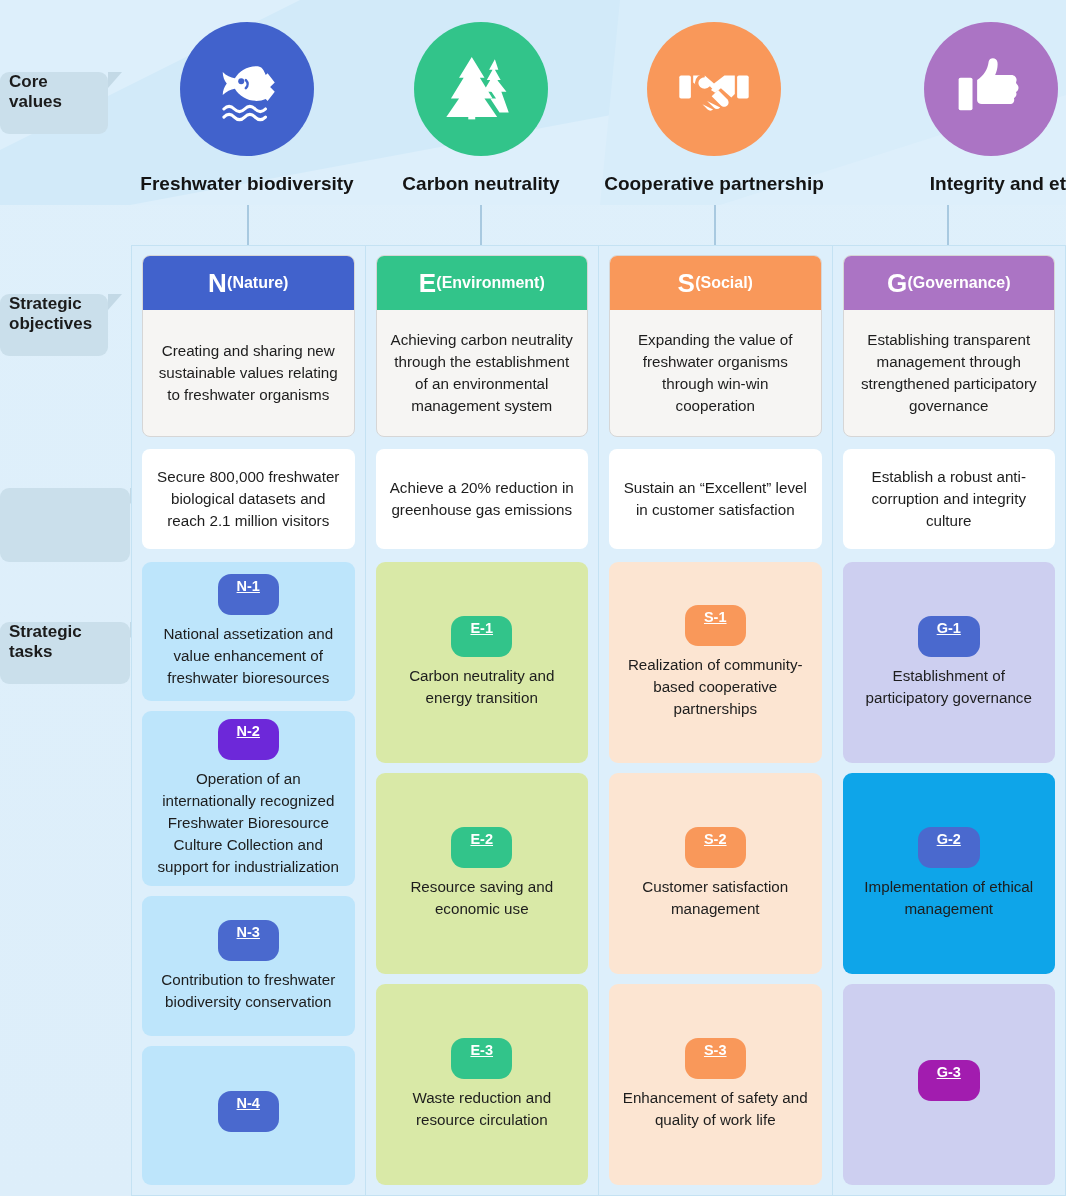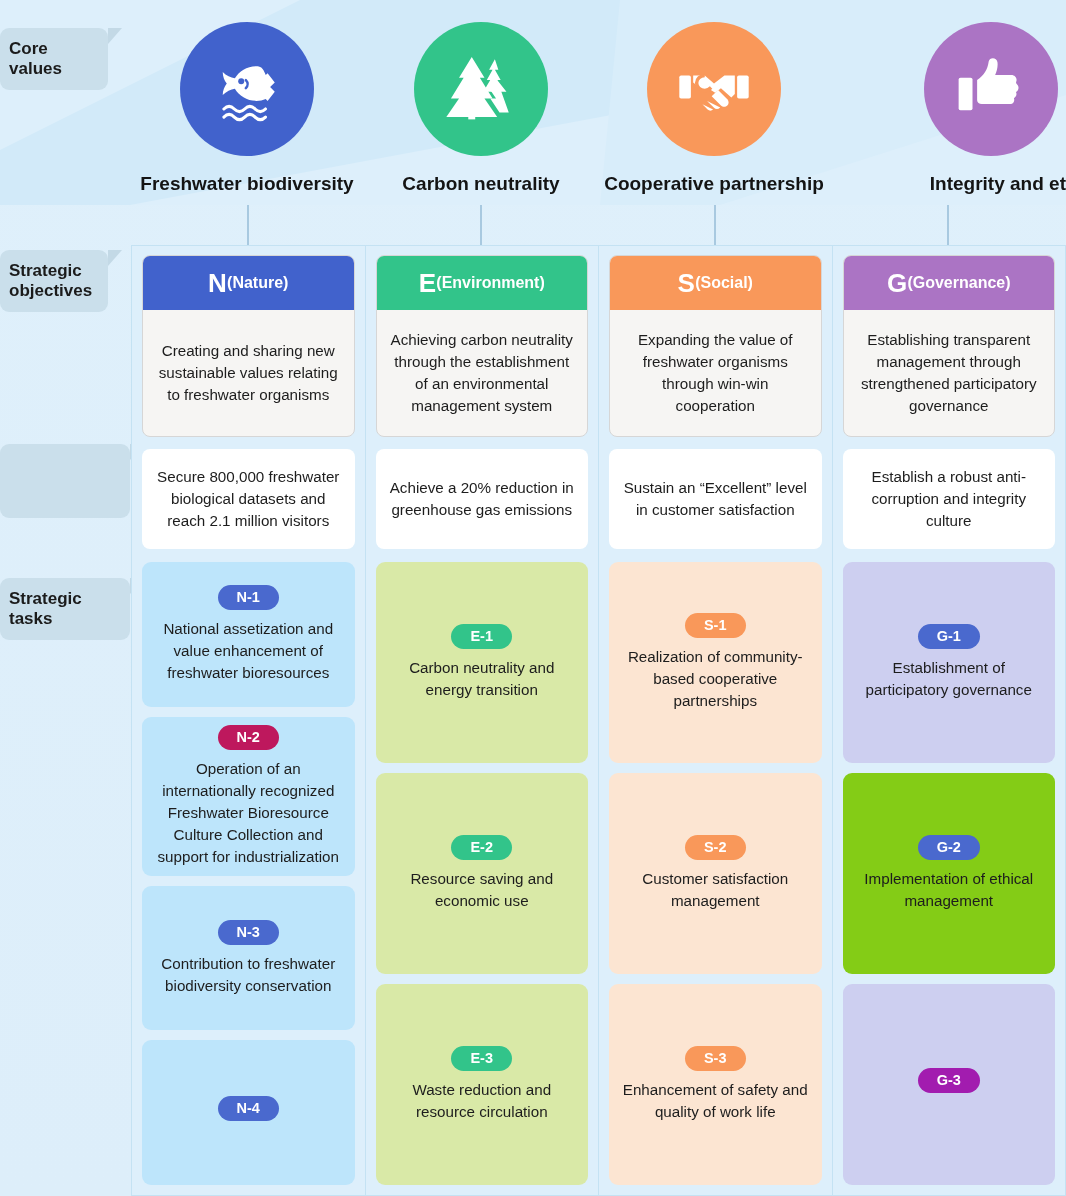--- a/index.html
+++ b/index.html
@@ -22,23 +22,24 @@
     pointer-events: none;
   }
 
   
   .chip {
     position: absolute;
     background: #cadfeb;
     border-radius: 9px;
     color: #1b1b1b;
     font-weight: bold;
-    display: flex; align-items: center;
+    display: flex; align-items: flex-start;
     padding-left: 9px;
     line-height: 1.18;
+    margin-top: 44px;
   }
   .chip::after {
     content: "";
     position: absolute;
     right: -0px; top: 0;
     border-top: 0 solid transparent;
   }
   .chip .fold {
     position: absolute; right: -14px; top: 0;
     width: 0; height: 0;
@@ -131,22 +132,23 @@
     flex: 1 1 0;
     border-radius: 9px;
     display: flex; flex-direction: column;
     align-items: center; justify-content: center;
     padding: 8px 10px; text-align: center;
   }
   .badge {
     display: inline-block;
     border-radius: 13px; color: #fff;
     font-size: 14.5px; font-weight: bold;
-    padding: 4px 19px 5px 19px;
+    padding: 4px 19px 21px 19px;
     margin-bottom: 8px;
+    text-decoration: underline;
   }
   .task-text { font-size: 15.2px; color: #1d1d1d; line-height: 1.45; }
 </style>
 </head>
 <body>
 
 <div id="root">
 
   <svg class="bg-band" viewBox="0 0 1066 205" preserveAspectRatio="none">
     <polygon points="0,0 1066,0 1066,205 0,205" fill="#ddeffb"></polygon>
@@ -240,21 +242,21 @@
           </div>
           <div class="obj-body">Creating and sharing new sustainable values relating to freshwater organisms</div>
         </div>
         <div class="kpi-card">Secure 800,000 freshwater biological datasets and reach 2.1 million visitors</div>
         <div class="tasks">
           <div class="task-card" style="background: rgb(189, 229, 251);">
             <span class="badge" style="background: rgb(74, 105, 206);">N-1</span>
             <div class="task-text">National assetization and value enhancement of freshwater bioresources</div>
           </div>
           <div class="task-card" style="background: rgb(189, 229, 251);">
-            <span class="badge" style="background: #be185d;">N-2</span>
+            <span class="badge" style="background: #6d28d9;">N-2</span>
             <div class="task-text">Operation of an internationally recognized Freshwater Bioresource Culture Collection and support for industrialization</div>
           </div>
           <div class="task-card" style="background: rgb(189, 229, 251);">
             <span class="badge" style="background: rgb(74, 105, 206);">N-3</span>
             <div class="task-text">Contribution to freshwater biodiversity conservation</div>
           </div>
           <div class="task-card" style="background: rgb(189, 229, 251);">
             <span class="badge" style="background: rgb(74, 105, 206);">N-4</span>
           </div>
         </div>
@@ -314,21 +316,21 @@
             <span class="par">(Governance)</span>
           </div>
           <div class="obj-body">Establishing transparent management through strengthened participatory governance</div>
         </div>
         <div class="kpi-card">Establish a robust anti-corruption and integrity culture</div>
         <div class="tasks">
           <div class="task-card" style="background: rgb(205, 207, 240);">
             <span class="badge" style="background: rgb(74, 105, 206);">G-1</span>
             <div class="task-text">Establishment of participatory governance</div>
           </div>
-          <div class="task-card" style="background: #84cc16;">
+          <div class="task-card" style="background: #0ea5e9;">
             <span class="badge" style="background: rgb(74, 105, 206);">G-2</span>
             <div class="task-text">Implementation of ethical management</div>
           </div>
           <div class="task-card" style="background: rgb(205, 207, 240);">
             <span class="badge" style="background: #a21caf;">G-3</span>
           </div>
         </div>
       </div>
     </div>
 

